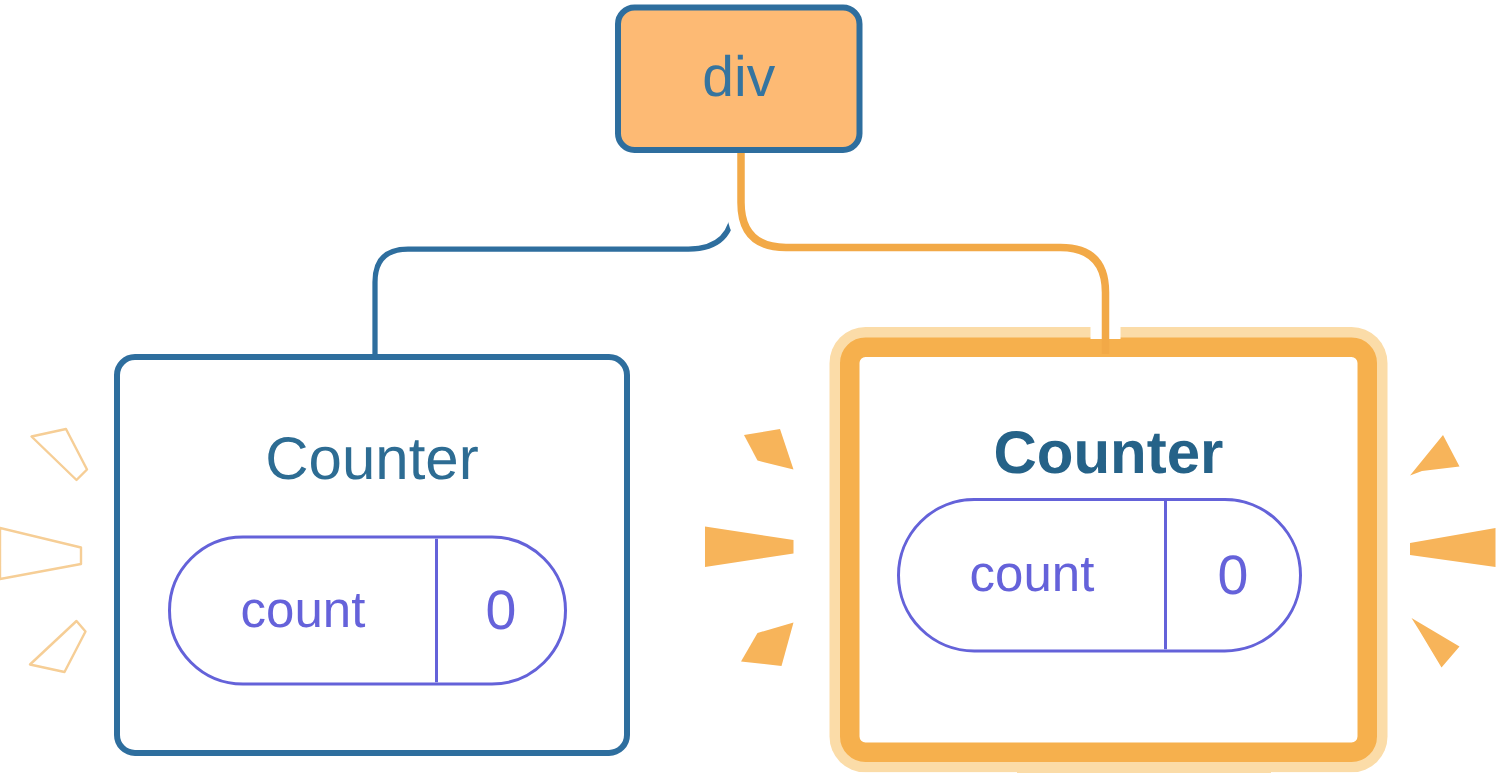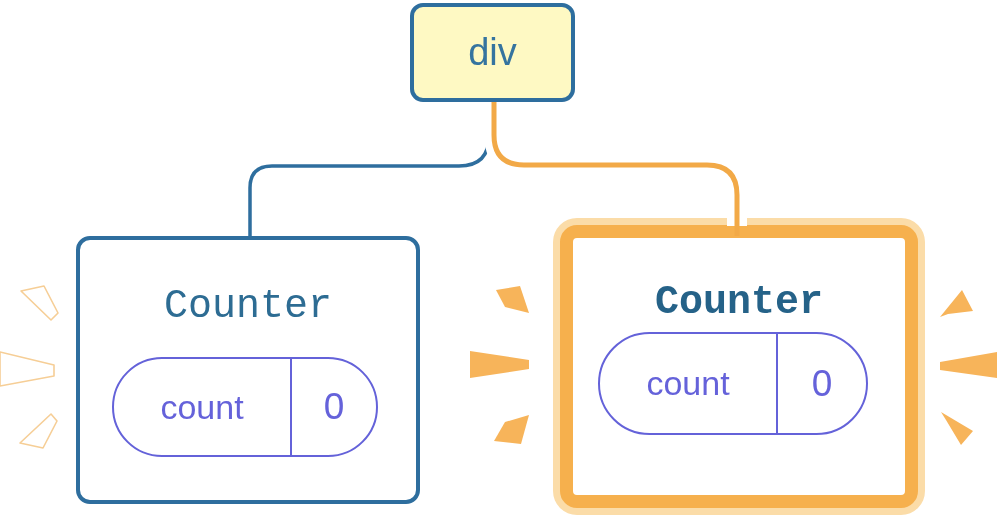--- a/index.html
+++ b/index.html
@@ -7,42 +7,42 @@
     position:relative;width:999px;height:515px;background:#ffffff;overflow:hidden;
     font-family:"Liberation Sans", sans-serif;
   }
   svg.layer{position:absolute;left:0;top:0;width:999px;height:515px;}
   #underlay{z-index:0;}
   #overlay{z-index:2;}
 
   
   .root-node{
     position:absolute;left:410px;top:3px;width:165px;height:99px;
-    box-sizing:border-box;border:4px solid #2E6E9E;border-radius:13px;background:#fef9c3;
+    box-sizing:border-box;border:4px solid #2E6E9E;border-radius:13px;background:#fdba74;
     display:flex;align-items:center;justify-content:center;z-index:3;
   }
   .root-node .label{font-size:38px;font-weight:500;color:#35749F;}
 
   
   .card-left{
     position:absolute;left:76px;top:236px;width:344px;height:268px;
     box-sizing:border-box;border:4px solid #2E6E9E;border-radius:14px;background:#fff;
     z-index:1;
   }
   .card-right-outer{
     position:absolute;left:553px;top:218px;width:372px;height:297px;
     box-sizing:border-box;background:#FBDCA8;border-radius:24px;padding:7px;z-index:1;
   }
   .card-right-inner{
     box-sizing:border-box;width:100%;height:100%;
     border:13px solid #F6B04D;border-radius:17px;background:#fff;position:relative;
   }
   .card-title{
     position:absolute;left:0;right:0;text-align:center;
-    font-size:40px;color:#2D6C93;font-family:Liberation Mono, monospace;
+    font-size:40px;color:#2D6C93;
   }
   .card-left .card-title{top:44px;font-weight:500;}
   .card-right-inner .card-title{top:42px;font-weight:800;color:#256288;}
 
   
   .pill{
     position:absolute;box-sizing:border-box;
     border:2.5px solid #6462D9;border-radius:52px;background:#fff;
     display:flex;align-items:stretch;overflow:hidden;
   }

